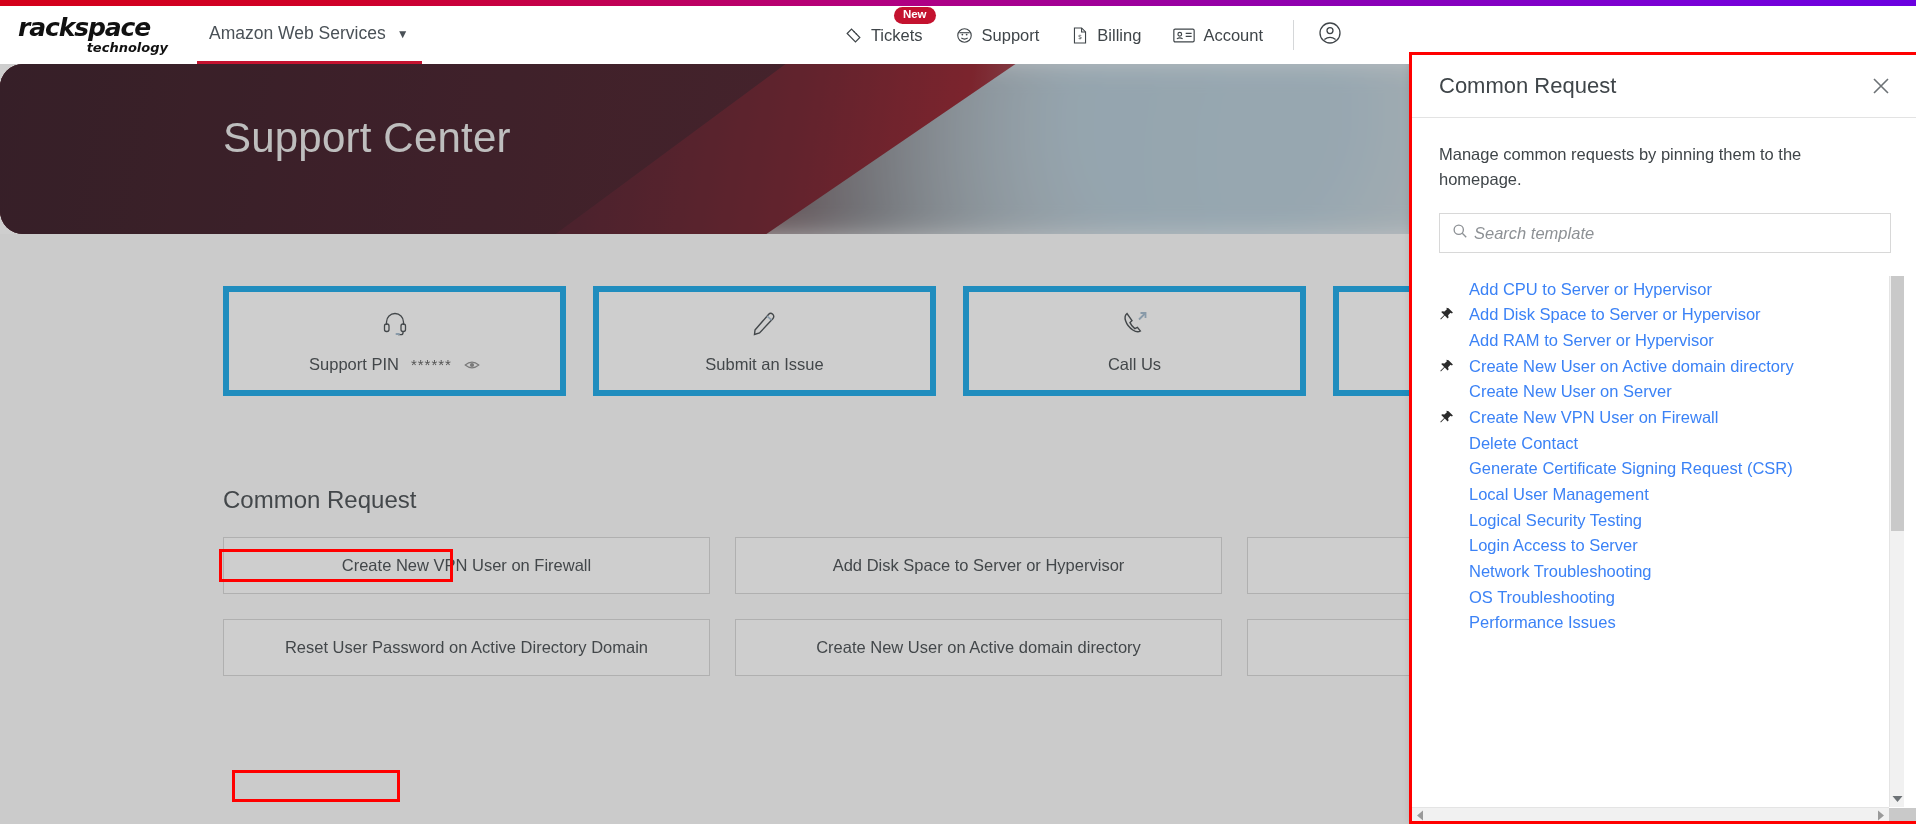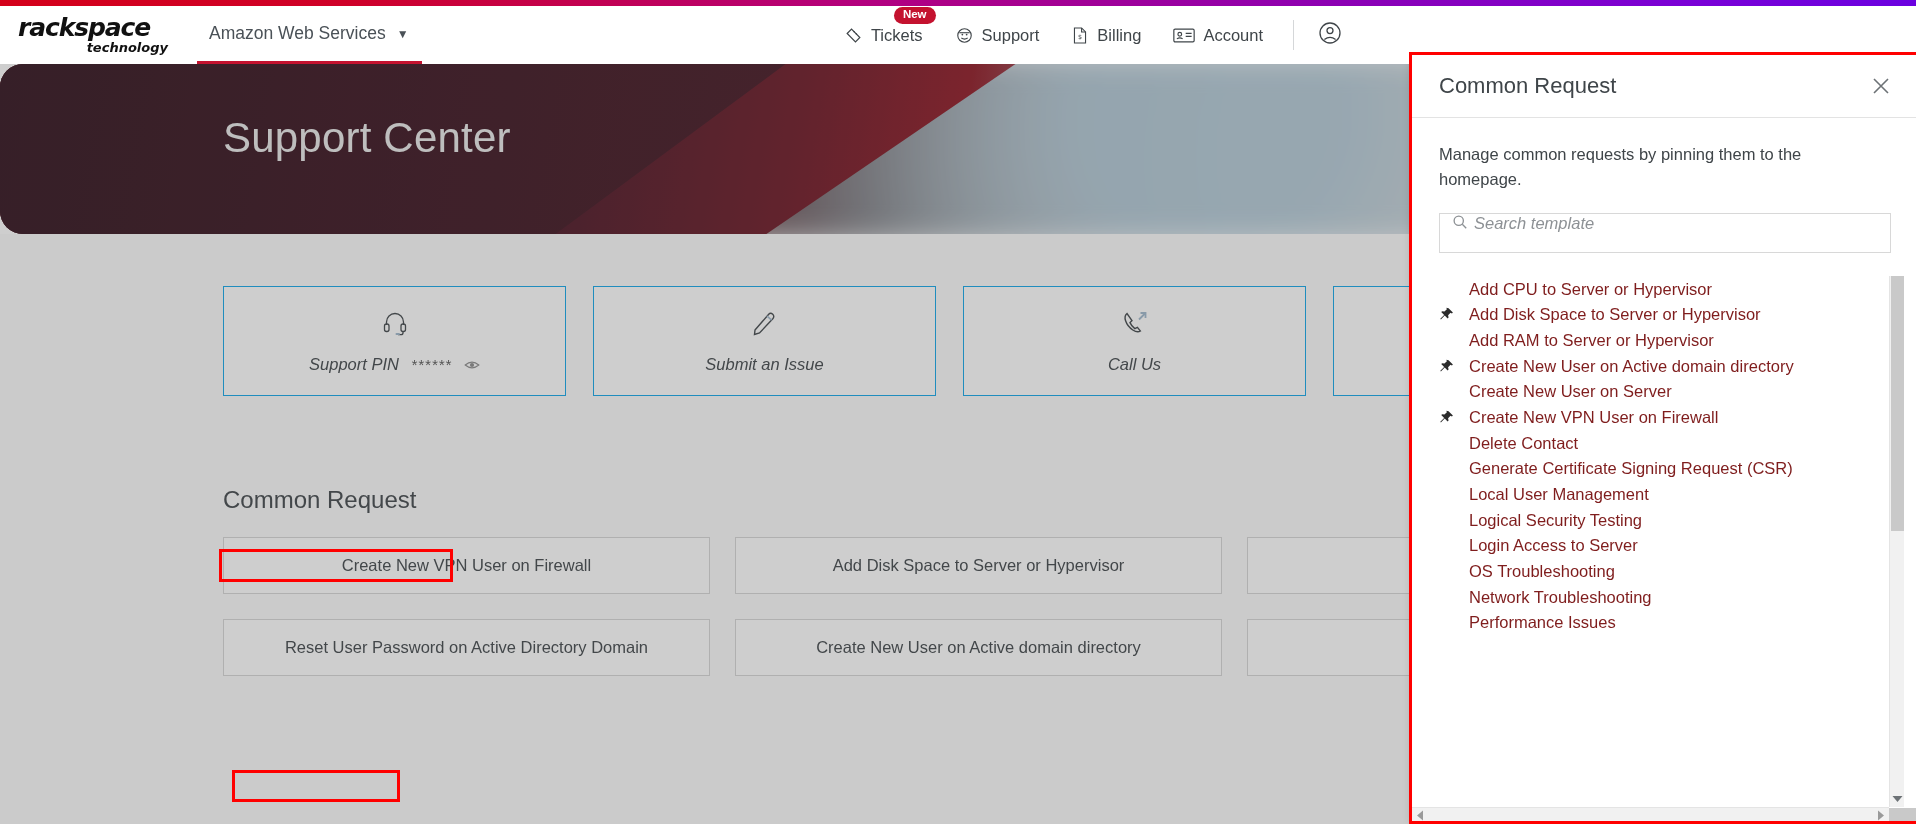--- a/index.html
+++ b/index.html
@@ -93,23 +93,23 @@
   
   .page-body {
     position: absolute; top: 234px; left: 0; width: 1916px; height: 590px;
     background: #fbfbfb;
   }
   .cards-row {
     position: absolute; top: 52px; left: 223px;
     display: flex; gap: 27px;
   }
   .card {
-    width: 343px; height: 110px; border: 1px solid #0ea5e9; background: #fff;
+    width: 343px; height: 110px; border: 6px solid #0ea5e9; background: #fff;
     display: flex; flex-direction: column; align-items: center; justify-content: center;
-    gap: 13px; cursor: pointer; font-style: italic;
+    gap: 13px; cursor: pointer;
   }
   .card-label { font-size: 16.5px; color: #3f4549; display: flex; align-items: center; gap: 12px; }
   .pin-dots { letter-spacing: 1px; font-size: 15px; color: #555; }
   .eye { display: inline-flex; }
 
   .section-title {
     position: absolute; left: 223px; top: 252px;
     font-size: 24px; color: #3f4549; font-weight: normal;
   }
   .tpl-grid {
@@ -140,39 +140,39 @@
     padding: 0 24px 0 27px; border-bottom: 1px solid #e3e3e3;
   }
   .modal-title { font-size: 22px; color: #3f4549; }
   .modal-close { cursor: pointer; line-height: 0; }
   .modal-desc {
     padding: 24px 34px 0 27px; font-size: 16.5px; color: #3f4549; line-height: 1.52;
   }
   .search-wrap { padding: 21px 25px 0 27px; }
   .search-box {
     height: 40px; border: 1px solid #d8d8d8; background: #fff;
-    display: flex; align-items: flex-start; padding: 0 12px; gap: 6px; cursor: text;
+    display: flex; align-items: center; padding: 0 12px; gap: 6px; cursor: text;
   }
   .search-box input {
     border: 0; outline: 0; flex: 1; font-size: 16.5px; color: #3f4549;
     font-family: "Liberation Sans", sans-serif; background: transparent;
   }
   .search-box input::placeholder { color: #8d9195; font-style: italic; }
 
   .list-area {
     position: relative; margin: 23px 0 0 0; flex: 1; display: flex; flex-direction: column;
   }
   .list-scroll {
     position: relative; flex: 1; overflow: hidden; padding-left: 27px;
   }
   .tpl-item {
     display: flex; align-items: center; height: 25.7px; cursor: pointer;
   }
   .tpl-pin { width: 30px; flex: 0 0 30px; display: flex; align-items: center; }
-  .tpl-name { font-size: 16.5px; color: #7f1d1d; white-space: nowrap; }
+  .tpl-name { font-size: 16.5px; color: #3b82f6; white-space: nowrap; }
 
   
   .vbar {
     position: absolute; right: 12px; top: 0; width: 15px; height: 100%;
     background: #f1f1f1; border-left: 1px solid #e4e4e4;
   }
   .vbar-thumb {
     position: absolute; left: 1px; top: 0; width: 13px; height: 255px; background: #c9c9c9;
   }
   .vbar-arrow {
@@ -428,25 +428,25 @@
         <div class="tpl-item">
             <span class="tpl-pin"></span>
             <span class="tpl-name">Logical Security Testing</span>
           </div>
         <div class="tpl-item">
             <span class="tpl-pin"></span>
             <span class="tpl-name">Login Access to Server</span>
           </div>
         <div class="tpl-item">
             <span class="tpl-pin"></span>
+            <span class="tpl-name">Network Troubleshooting</span>
+          </div>
+        <div class="tpl-item">
+            <span class="tpl-pin"></span>
             <span class="tpl-name">OS Troubleshooting</span>
-          </div>
-        <div class="tpl-item">
-            <span class="tpl-pin"></span>
-            <span class="tpl-name">Network Troubleshooting</span>
           </div>
         <div class="tpl-item">
             <span class="tpl-pin"></span>
             <span class="tpl-name">Performance Issues</span>
           </div>
 
         <div class="vbar">
           <div class="vbar-thumb"></div>
           <div class="vbar-arrow down">
             <svg width="11" height="8" viewBox="0 0 11 8" fill="#6d7276">

